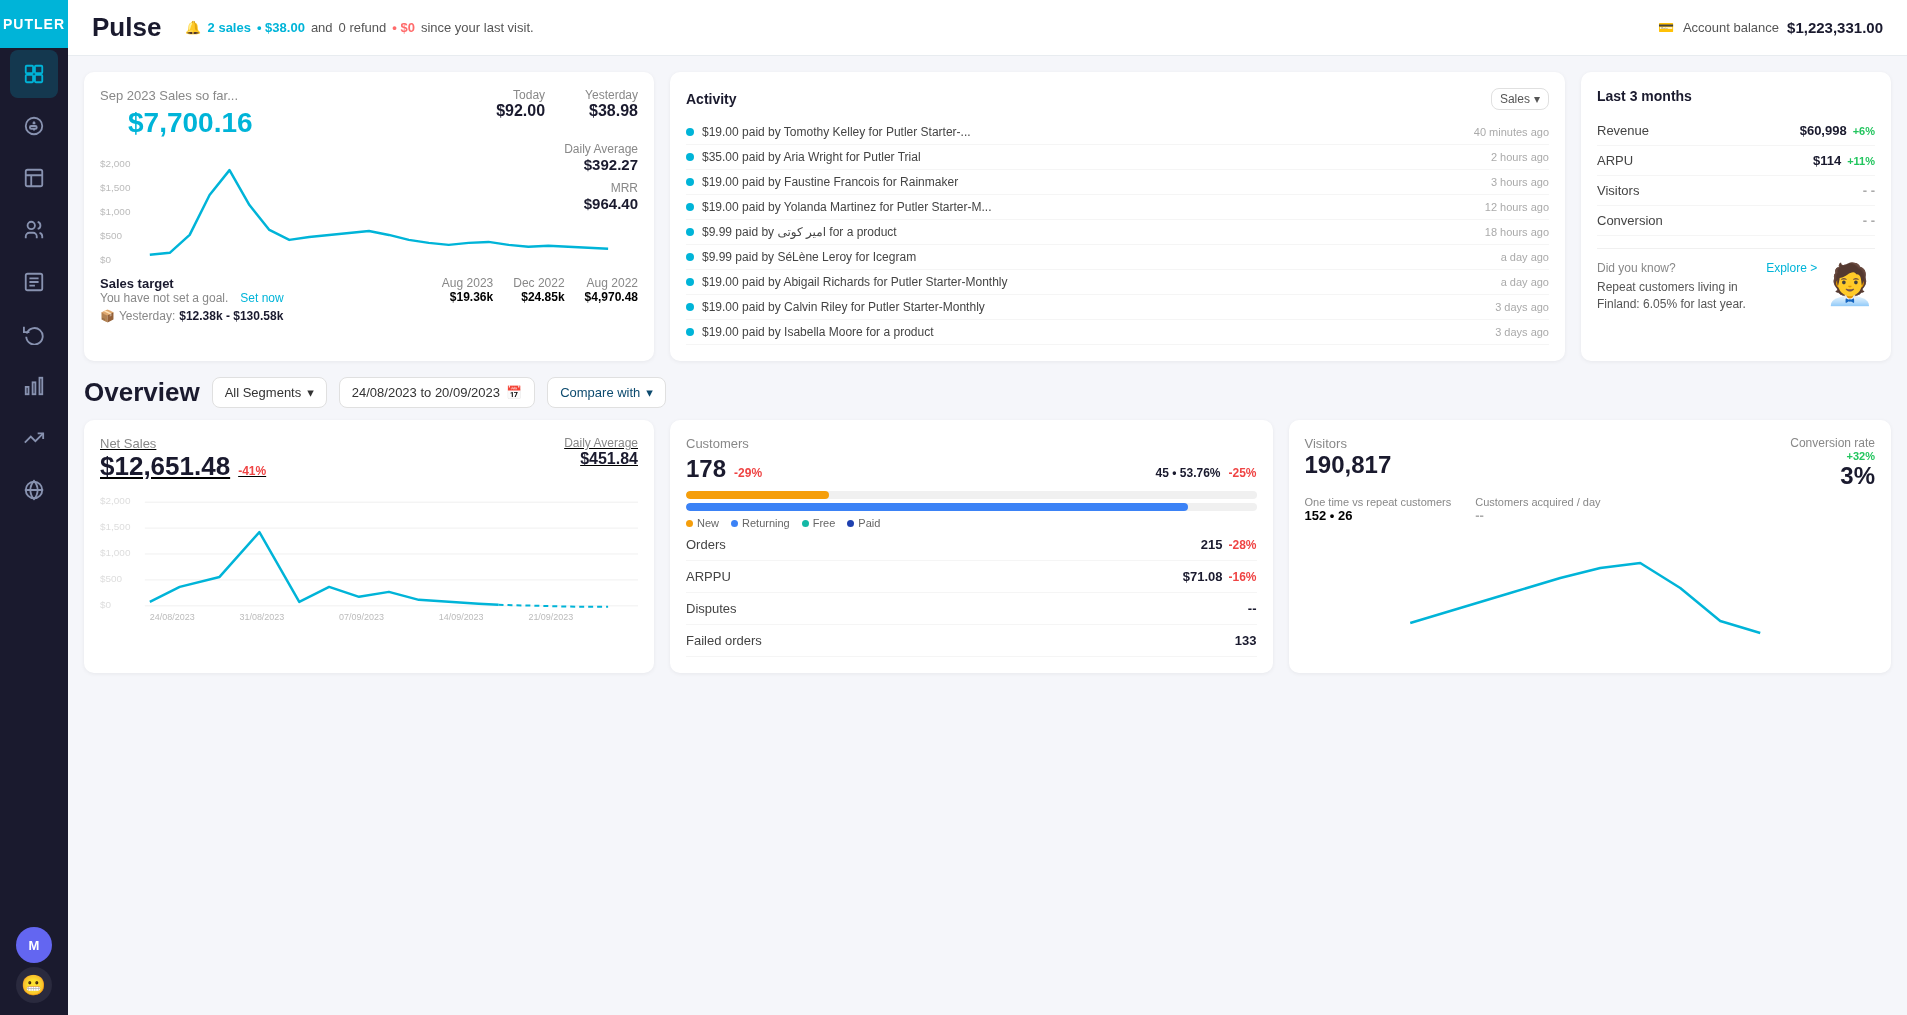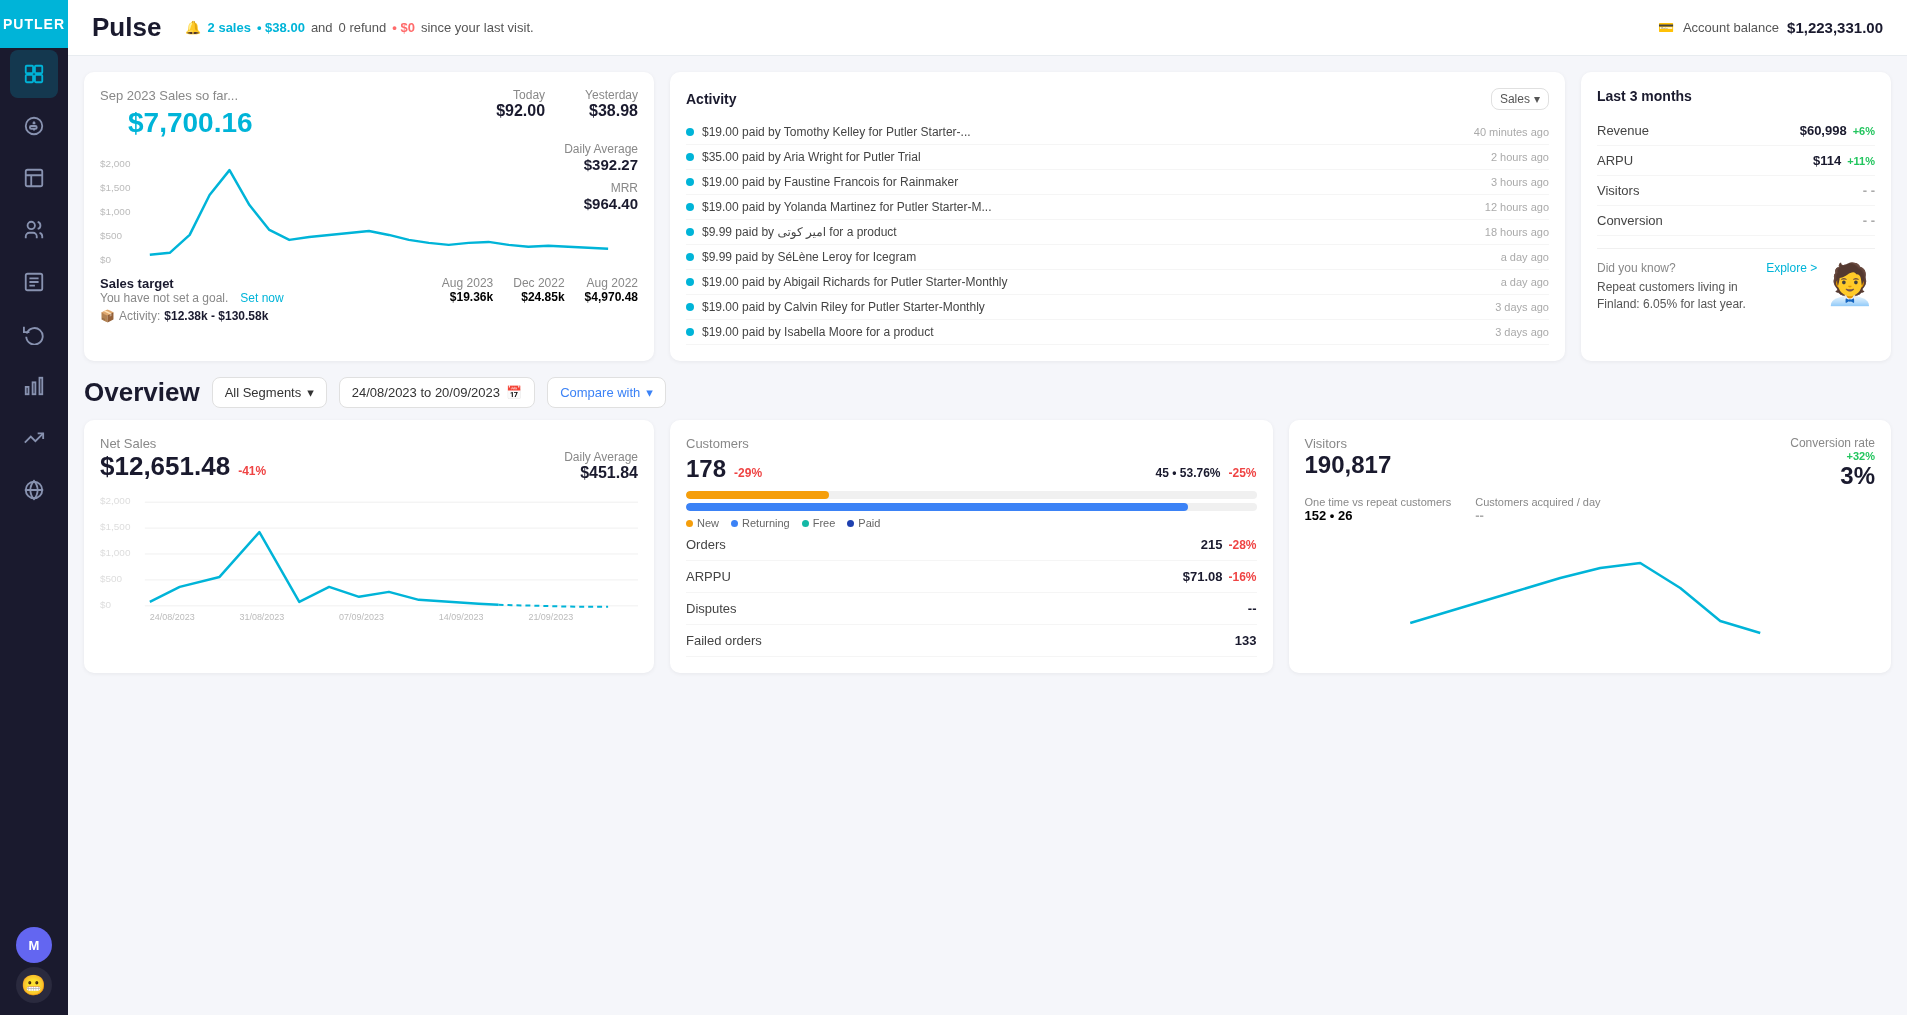--- a/index.html
+++ b/index.html
@@ -77,21 +77,21 @@
     .dyk-section { margin-top: 12px; border-top: 1px solid #f0f0f0; padding-top: 12px; display: flex; justify-content: space-between; }
     .dyk-title { font-size: 12px; color: #888; margin-bottom: 4px; display: flex; align-items: center; justify-content: space-between; }
     .dyk-explore { color: #00b4d8; font-size: 12px; cursor: pointer; }
     .dyk-text { font-size: 12px; color: #555; line-height: 1.4; max-width: 180px; }
 
     
     .overview-header { display: flex; align-items: center; gap: 12px; margin-bottom: 12px; }
     .overview-title { font-size: 26px; font-weight: 700; color: #1a1a2e; }
     .segment-dropdown { border: 1px solid #e0e0e0; border-radius: 8px; padding: 7px 12px; font-size: 13px; display: flex; align-items: center; gap: 6px; cursor: pointer; background: white; color: #333; }
     .date-range { border: 1px solid #e0e0e0; border-radius: 8px; padding: 7px 12px; font-size: 13px; display: flex; align-items: center; gap: 6px; cursor: pointer; background: white; color: #333; }
-    .compare-btn { border: 1px solid #e0e0e0; border-radius: 8px; padding: 7px 12px; font-size: 13px; display: flex; align-items: center; gap: 6px; cursor: pointer; background: white; color: #3b82f6; }
+    .compare-btn { border: 1px solid #e0e0e0; border-radius: 8px; padding: 7px 12px; font-size: 13px; display: flex; align-items: center; gap: 6px; cursor: pointer; background: white; color: #0c4a6e; }
 
     
     .overview-grid { display: grid; grid-template-columns: 570px 1fr 1fr; gap: 16px; }
     .badge-neg { color: #ef4444; font-size: 12px; font-weight: 600; }
     .bar-track { height: 8px; background: #f0f0f0; border-radius: 4px; margin-bottom: 4px; position: relative; overflow: hidden; }
     .bar-fill-orange { height: 100%; background: #f59e0b; border-radius: 4px; }
     .bar-fill-blue { height: 100%; background: #3b82f6; border-radius: 4px; }
     .legend-row { display: flex; gap: 12px; font-size: 11px; color: #666; margin-top: 6px; flex-wrap: wrap; }
     .legend-item { display: flex; align-items: center; gap: 4px; }
     .legend-dot { width: 7px; height: 7px; border-radius: 50%; }
@@ -240,21 +240,21 @@
 
         <div style="clear:both;margin-top:8px;display:flex;justify-content:space-between;align-items:flex-start;">
           <div>
             <div style="font-size:13px;font-weight:600;color:#1a1a2e;">Sales target</div>
             <div style="font-size:12px;color:#888;display:flex;align-items:center;gap:12px;">
               <span>You have not set a goal.</span>
               <a class="target-link">Set now</a>
             </div>
             <div style="font-size:12px;color:#888;margin-top:4px;display:flex;align-items:center;gap:4px;">
               <span>📦</span>
-              <span>Activity:</span>
+              <span>Yesterday:</span>
               <span style="color:#1a1a2e;font-weight:600;">$12.38k - $130.58k</span>
             </div>
           </div>
           <div style="display:flex;gap:20px;text-align:right;">
             <div>
               <div style="font-size:12px;color:#888;">Aug 2023</div>
               <div style="font-size:12px;font-weight:600;">$19.36k</div>
             </div>
             <div>
               <div style="font-size:12px;color:#888;">Dec 2022</div>
@@ -374,21 +374,21 @@
         </div>
         <div class="compare-btn">
           <span>Compare with</span>
           <span>▾</span>
         </div>
       </div>
 
       <div class="overview-grid">
 
         <div class="card net-sales-card">
-          <div style="display:flex;justify-content:space-between;align-items:flex-end;">
+          <div style="display:flex;justify-content:space-between;align-items:flex-start;text-decoration:underline;">
             <div>
               <div style="font-size:13px;color:#888;">Net Sales</div>
               <div style="display:flex;align-items:baseline;gap:8px;">
                 <span style="font-size:26px;font-weight:700;color:#1a1a2e;">$12,651.48</span>
                 <span class="badge-neg">-41%</span>
               </div>
             </div>
             <div style="text-align:right;">
               <div style="font-size:12px;color:#888;">Daily Average</div>
               <div style="font-size:16px;font-weight:700;color:#1a1a2e;">$451.84</div>

